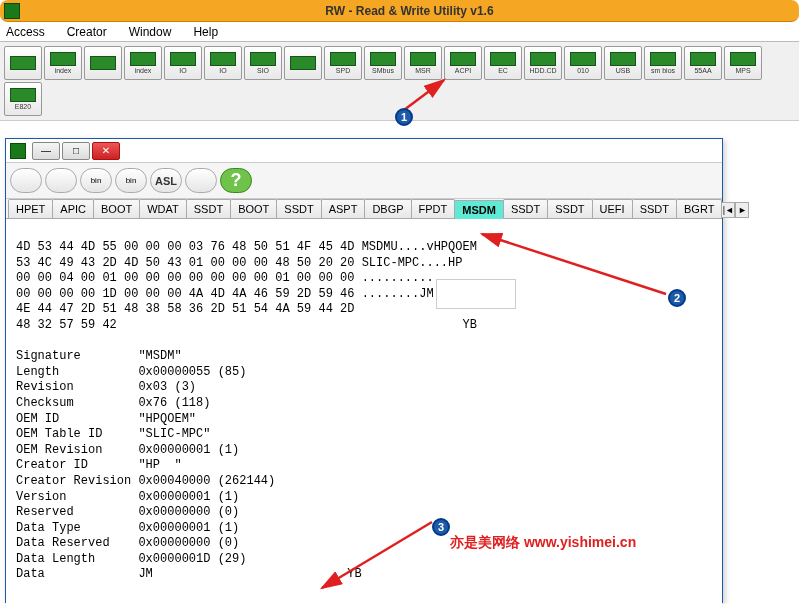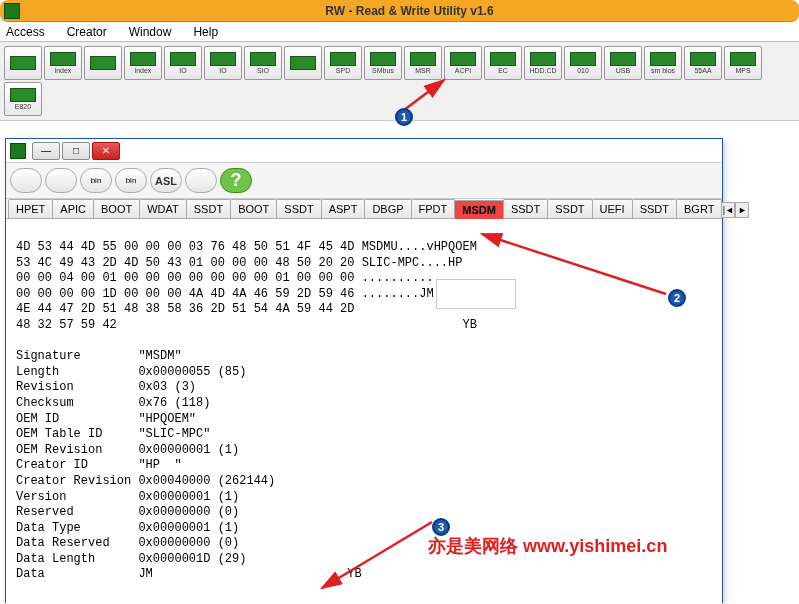--- a/index.html
+++ b/index.html
@@ -155,21 +155,21 @@
       padding: 3px 7px;
       border: 1px solid #aaa;
       border-bottom: none;
       background: linear-gradient(#f8f8f8,#e8e8e8);
       font-size: 11px;
       margin-right: -1px;
       border-radius: 2px 2px 0 0;
       cursor: pointer;
     }
     .tab.active {
-      background: #ef4444;
+      background: #5eead4;
       position: relative;
       top: 1px;
       font-weight: 600;
     }
     .tab-spin {
       margin-left: auto;
       display: flex;
     }
     .tab-spin div {
       width: 14px; height: 16px;
@@ -188,23 +188,23 @@
       background: #fff;
       overflow: hidden;
     }
     .whiteout {
       position:absolute;
       background:#fff;
       border:1px solid #ccc;
     }
     .watermark {
       position:absolute;
-      left: 428px; top: 534px;
+      left: 450px; top: 534px;
       color:#e02020;
-      font-size:18px;
+      font-size:14px;
       font-weight:600;
       z-index:50;
     }
   </style>
 </head>
 <body>
 
 <div class="main-titlebar">
   <div class="icon"></div>
   <div class="main-title">RW - Read &amp; Write Utility v1.6</div>

